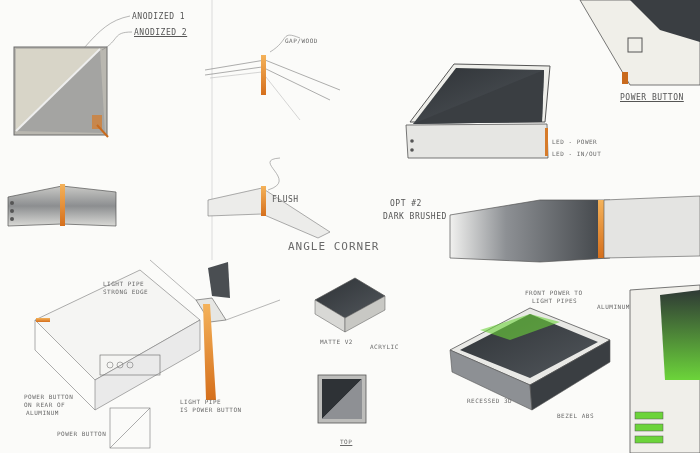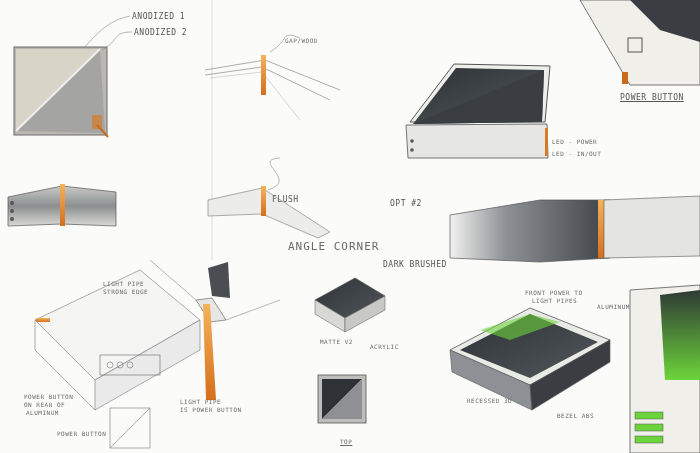--- a/index.html
+++ b/index.html
@@ -146,29 +146,29 @@
   <g>
     <polygon points="630,290 700,285 700,453 630,453" fill="#f0efea" stroke="#555" stroke-width="0.8"></polygon>
     <polygon points="660,295 700,290 700,380 665,380" fill="url(#gGreen)"></polygon>
     <rect x="635" y="412" width="28" height="7" fill="#6cd43a" stroke="#555" stroke-width="0.5"></rect>
     <rect x="635" y="424" width="28" height="7" fill="#6cd43a" stroke="#555" stroke-width="0.5"></rect>
     <rect x="635" y="436" width="28" height="7" fill="#6cd43a" stroke="#555" stroke-width="0.5"></rect>
   </g>
 </svg>
 
 <div class="lbl big" style="left:132px;top:12px;">Anodized 1</div>
-<div class="lbl big" style="left:134px;top:28px;">Anodized 2</div>
+<div class="lbl big" style="left:134px;top:28px;text-decoration:underline;">Anodized 2</div>
 <div class="lbl" style="left:285px;top:37px;">Gap/wood</div>
 <div class="lbl big" style="left:272px;top:155px;margin-top:40px;">Flush</div>
 <div class="lbl xl" style="left:256px;top:240px;margin-left:32px;">Angle Corner</div>
 <div class="lbl big" style="left:620px;top:93px;text-decoration:underline;">Power Button</div>
 <div class="lbl" style="left:552px;top:138px;">LED - Power</div>
 <div class="lbl" style="left:552px;top:150px;">LED - In/Out</div>
 <div class="lbl big" style="left:390px;top:199px;">Opt #2</div>
-<div class="lbl big" style="left:383px;top:212px;margin-top:48px;">Dark Brushed</div>
+<div class="lbl big" style="left:383px;top:212px;">Dark Brushed</div>
 <div class="lbl" style="left:103px;top:280px;">Light pipe</div>
 <div class="lbl" style="left:103px;top:288px;">strong edge</div>
 <div class="lbl" style="left:24px;top:393px;">Power button</div>
 <div class="lbl" style="left:24px;top:401px;">on rear of</div>
 <div class="lbl" style="left:26px;top:409px;">aluminum</div>
 <div class="lbl" style="left:57px;top:430px;">Power button</div>
 <div class="lbl" style="left:180px;top:398px;">Light pipe</div>
 <div class="lbl" style="left:180px;top:406px;">is power button</div>
 <div class="lbl" style="left:320px;top:338px;">Matte v2</div>
 <div class="lbl" style="left:370px;top:343px;">Acrylic</div>

